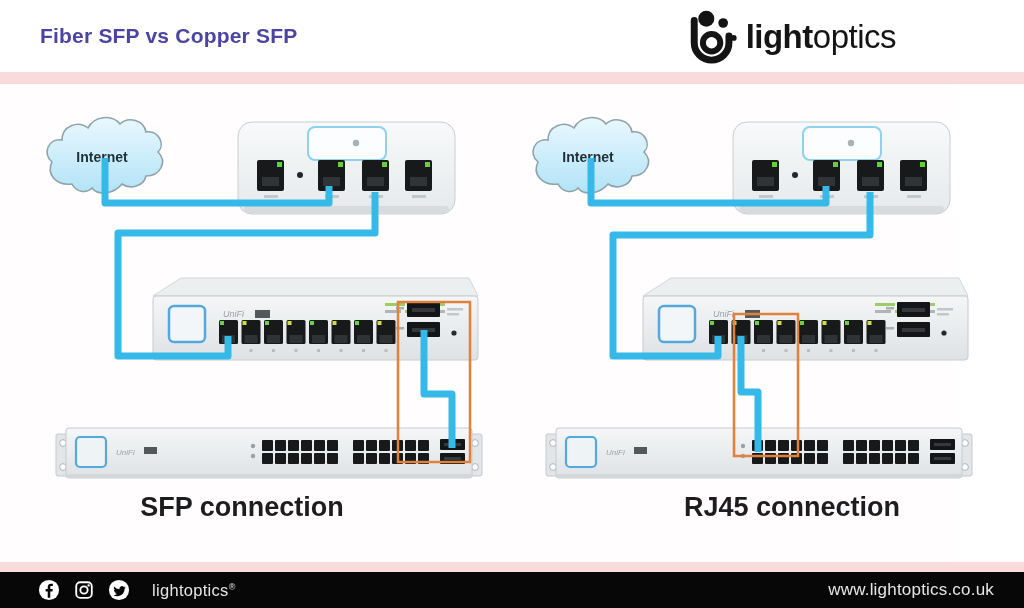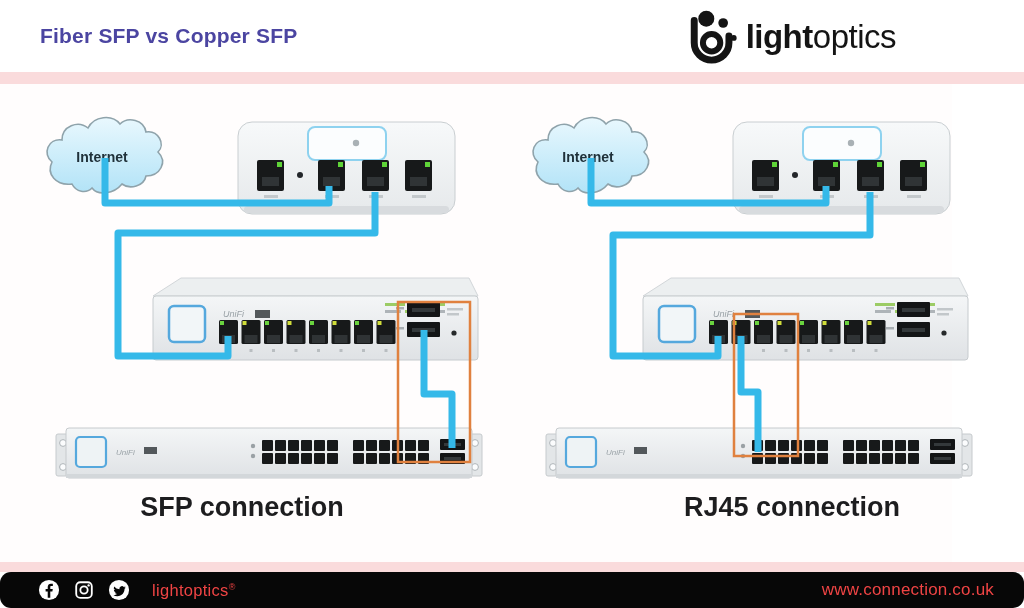--- a/index.html
+++ b/index.html
@@ -16,22 +16,22 @@
   .logo-text .lt-bold{font-weight:400;}
   
   .strip{position:absolute;left:0;width:1024px;background:#fadbdc;}
   .strip-top{top:72px;height:12px;}
   .strip-bottom{top:562px;height:10px;}
   
   .main{position:absolute;top:84px;left:0;width:952px;height:478px;background:#fffdfd;}
   .main svg{display:block;}
   
   .footer{position:absolute;top:572px;left:0;width:1024px;height:36px;background:#070707;
-          color:#ef4444;display:flex;align-items:center;justify-content:space-between;
-          padding:0 30px 0 38px;box-sizing:border-box;border-radius:11px;}
+          color:#e5e5e5;display:flex;align-items:center;justify-content:space-between;
+          padding:0 30px 0 38px;box-sizing:border-box;}
   .social{display:flex;align-items:center;gap:13px;}
   .social svg{display:block;}
   .footer-brand{font-size:16.5px;margin-left:9px;letter-spacing:.3px;}
   .footer-brand sup{font-size:9px;}
   .footer-site{font-size:17px;letter-spacing:.2px;}
   .caption-text{font-size:27px;font-weight:700;fill:#1d1d1f;}
   .cloud-label{font-size:14px;font-weight:700;fill:#20313a;}
   .brand-micro{font-size:9px;font-style:italic;fill:#9aa2a7;}
   .brand-micro24{font-size:8px;font-style:italic;fill:#9aa2a7;}
 </style>
@@ -275,16 +275,16 @@
         <rect x="3.5" y="3.5" width="17" height="17" rx="4.5" fill="none" stroke="#ffffff" stroke-width="2"></rect>
         <circle cx="12" cy="12" r="4" fill="none" stroke="#ffffff" stroke-width="2"></circle>
         <circle cx="17" cy="7" r="1.3" fill="#ffffff"></circle>
       </svg>
       <svg width="22" height="22" viewBox="0 0 24 24">
         <circle cx="12" cy="12" r="11" fill="#ffffff"></circle>
         <path transform="translate(4.6,5.2) scale(0.62)" fill="#070707" d="M23 4.9c-.8.4-1.7.6-2.6.8a4.5 4.5 0 0 0-7.7 4.1A12.8 12.8 0 0 1 3.4 5a4.5 4.5 0 0 0 1.4 6 4.4 4.4 0 0 1-2-.5v.1a4.5 4.5 0 0 0 3.6 4.4 4.5 4.5 0 0 1-2 .1 4.5 4.5 0 0 0 4.2 3.1A9 9 0 0 1 2 20.1a12.7 12.7 0 0 0 6.9 2c8.3 0 12.8-6.9 12.8-12.8v-.6c.9-.6 1.6-1.4 2.2-2.3-.8.4-1.7.6-2.6.7a4.5 4.5 0 0 0 2-2.2z"></path>
       </svg>
       <div class="footer-brand"><span>lightoptics</span><sup>®</sup></div>
     </div>
-    <div class="footer-site">www.connection.co.uk</div>
+    <div class="footer-site">www.lightoptics.co.uk</div>
   </div>
 
 </div>
 
 </body></html>

